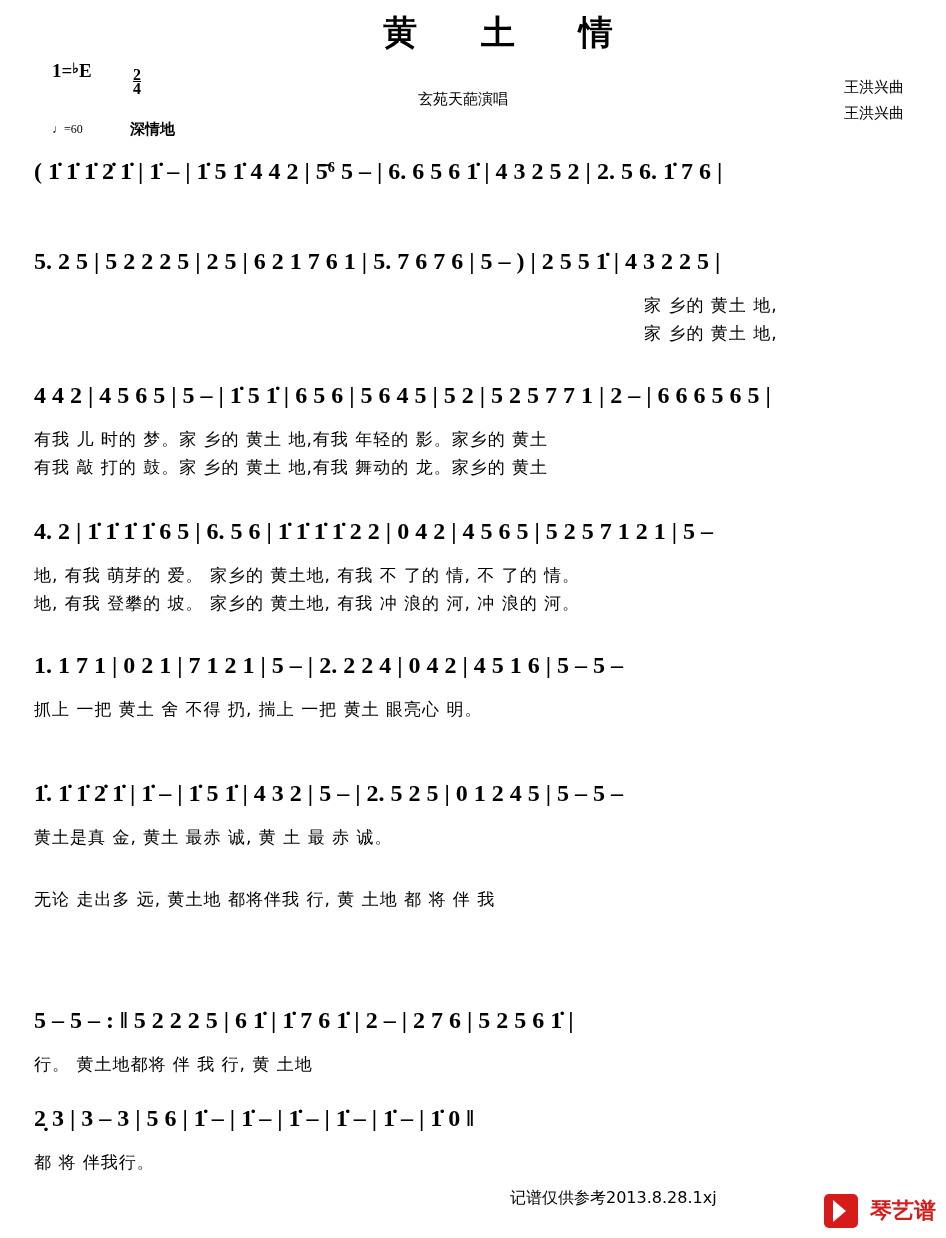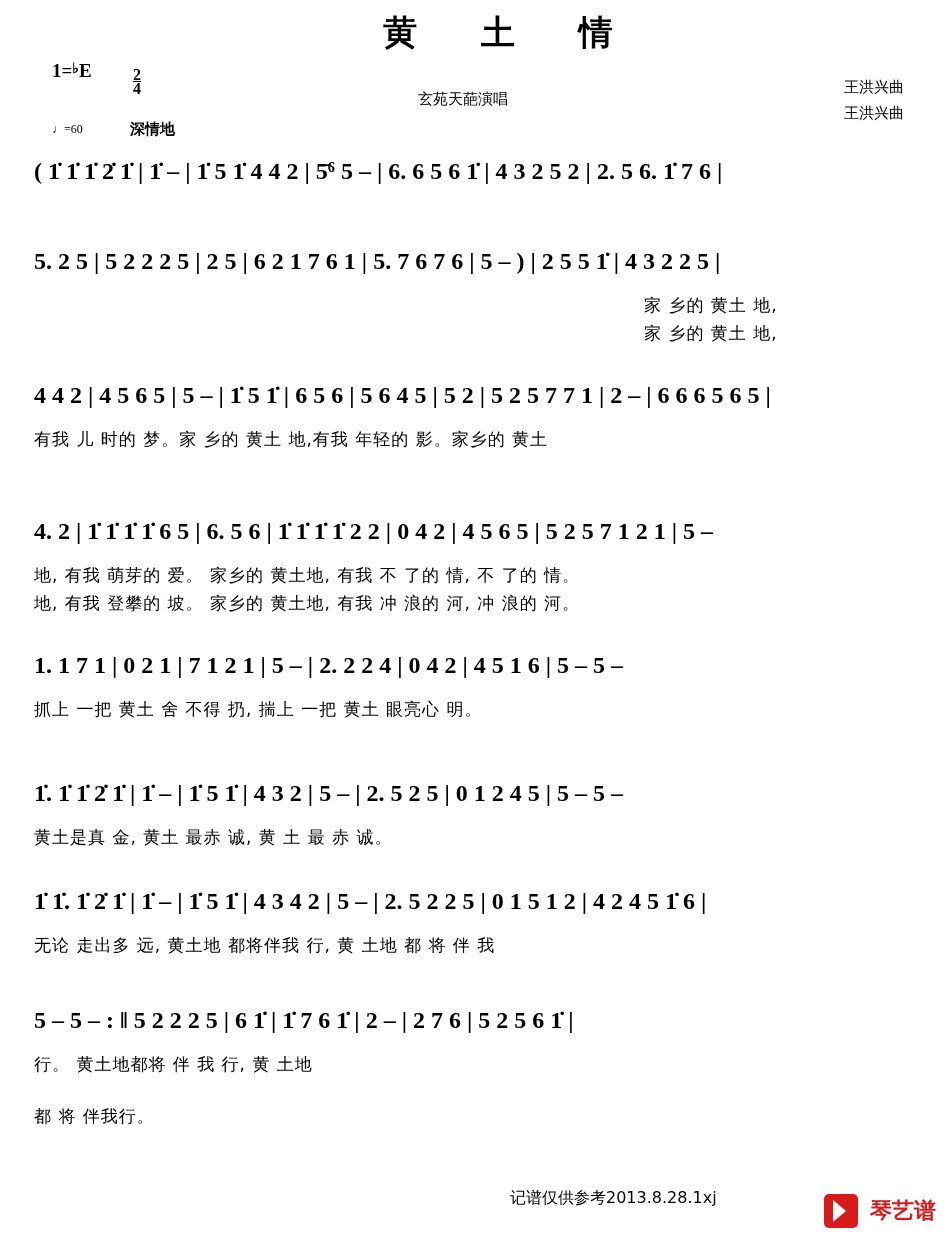--- a/index.html
+++ b/index.html
@@ -182,49 +182,50 @@
 
   <div class="system" style="top:248px;">
     <div class="notes">5. 2 5 | 5 2 2 2 5 | 2 5 | 6 2  1 7 6 1 | 5.  7 6 7 6 | 5 – ) | 2 5  5 1̇ | 4 3  2 2 5 |</div>
     <div class="lyric" style="padding-left:610px;">家  乡的 黄土   地,</div>
     <div class="lyric lyric2" style="padding-left:610px;">家  乡的 黄土   地,</div>
   </div>
 
   <div class="system" style="top:382px;">
     <div class="notes">4  4 2 | 4 5 6 5 | 5 – | 1̇ 5 1̇ | 6 5 6 | 5 6 4 5 | 5 2 | 5 2 5  7 7 1 | 2 – | 6 6 6  5 6 5 |</div>
     <div class="lyric">有我  儿 时的 梦。家   乡的  黄土  地,有我  年轻的 影。家乡的 黄土</div>
+    <div class="lyric lyric2">有我  敲 打的 鼓。家   乡的  黄土  地,有我  舞动的 龙。家乡的 黄土</div>
   </div>
 
   <div class="system" style="top:518px;">
     <div class="notes">4. 2 | 1̇ 1̇ 1̇ 1̇ 6 5 | 6. 5 6 | 1̇ 1̇ 1̇  1̇ 2 2 | 0 4 2 | 4 5 6 5 | 5 2 5  7 1 2 1 | 5 –</div>
     <div class="lyric">地,  有我 萌芽的 爱。 家乡的 黄土地, 有我 不 了的 情,  不 了的 情。</div>
     <div class="lyric lyric2">地,  有我 登攀的 坡。 家乡的 黄土地, 有我 冲 浪的 河,  冲 浪的 河。</div>
   </div>
 
   <div class="system" style="top:652px;">
     <div class="notes">1. 1 7 1 | 0 2 1 | 7 1 2 1 | 5 – | 2. 2  2 4 | 0 4 2 | 4 5 1 6 | 5 – 5 –</div>
     <div class="lyric">抓上 一把  黄土 舍 不得 扔, 揣上 一把  黄土 眼亮心  明。</div>
   </div>
 
   <div class="system" style="top:780px;">
     <div class="notes">1̇. 1̇ 1̇ 2̇ 1̇ | 1̇ – | 1̇ 5 1̇ | 4 3 2 | 5 – | 2. 5  2 5 | 0 1 2  4 5 | 5 – 5 –</div>
     <div class="lyric">黄土是真  金, 黄土 最赤 诚, 黄 土  最 赤 诚。</div>
   </div>
 
   <div class="system" style="top:888px;">
-    <div class="notes">1̇ 1̇. 1̇ 2̇ 1̇ | 1̇ – | 1̇ 5 1̇ | 4 3 4 2 | 5 – | 2. 5  2 2 5 | 0 1 5  1 2 | 4 2  4 5 1̇ 6 |</div>
     <div class="lyric">无论 走出多 远, 黄土地 都将伴我 行, 黄  土地  都 将  伴 我</div>
   </div>
 
   <div class="system" style="top:995px;margin-top:12px;">
     <div class="notes">5 – 5 – : ‖ 5 2 2  2 5 | 6 1̇ | 1̇ 7 6 1̇ | 2 – | 2 7 6 | 5 2 5  6 1̇ |</div>
     <div class="lyric">行。   黄土地都将 伴 我   行,     黄  土地</div>
   </div>
 
   <div class="system" style="top:1105px;">
+    <div class="notes">2̣ 3 | 3 – 3 | 5 6 | 1̇ – | 1̇ – | 1̇ – | 1̇ – | 1̇ – | 1̇ 0 ‖</div>
     <div class="lyric">都 将     伴我行。</div>
   </div>
 
   <div class="footnote">记谱仅供参考2013.8.28.1xj</div>
 
   <div class="logo">
     <div class="logo-mark"></div>
     <div class="logo-text">琴艺谱</div>
   </div>
 

